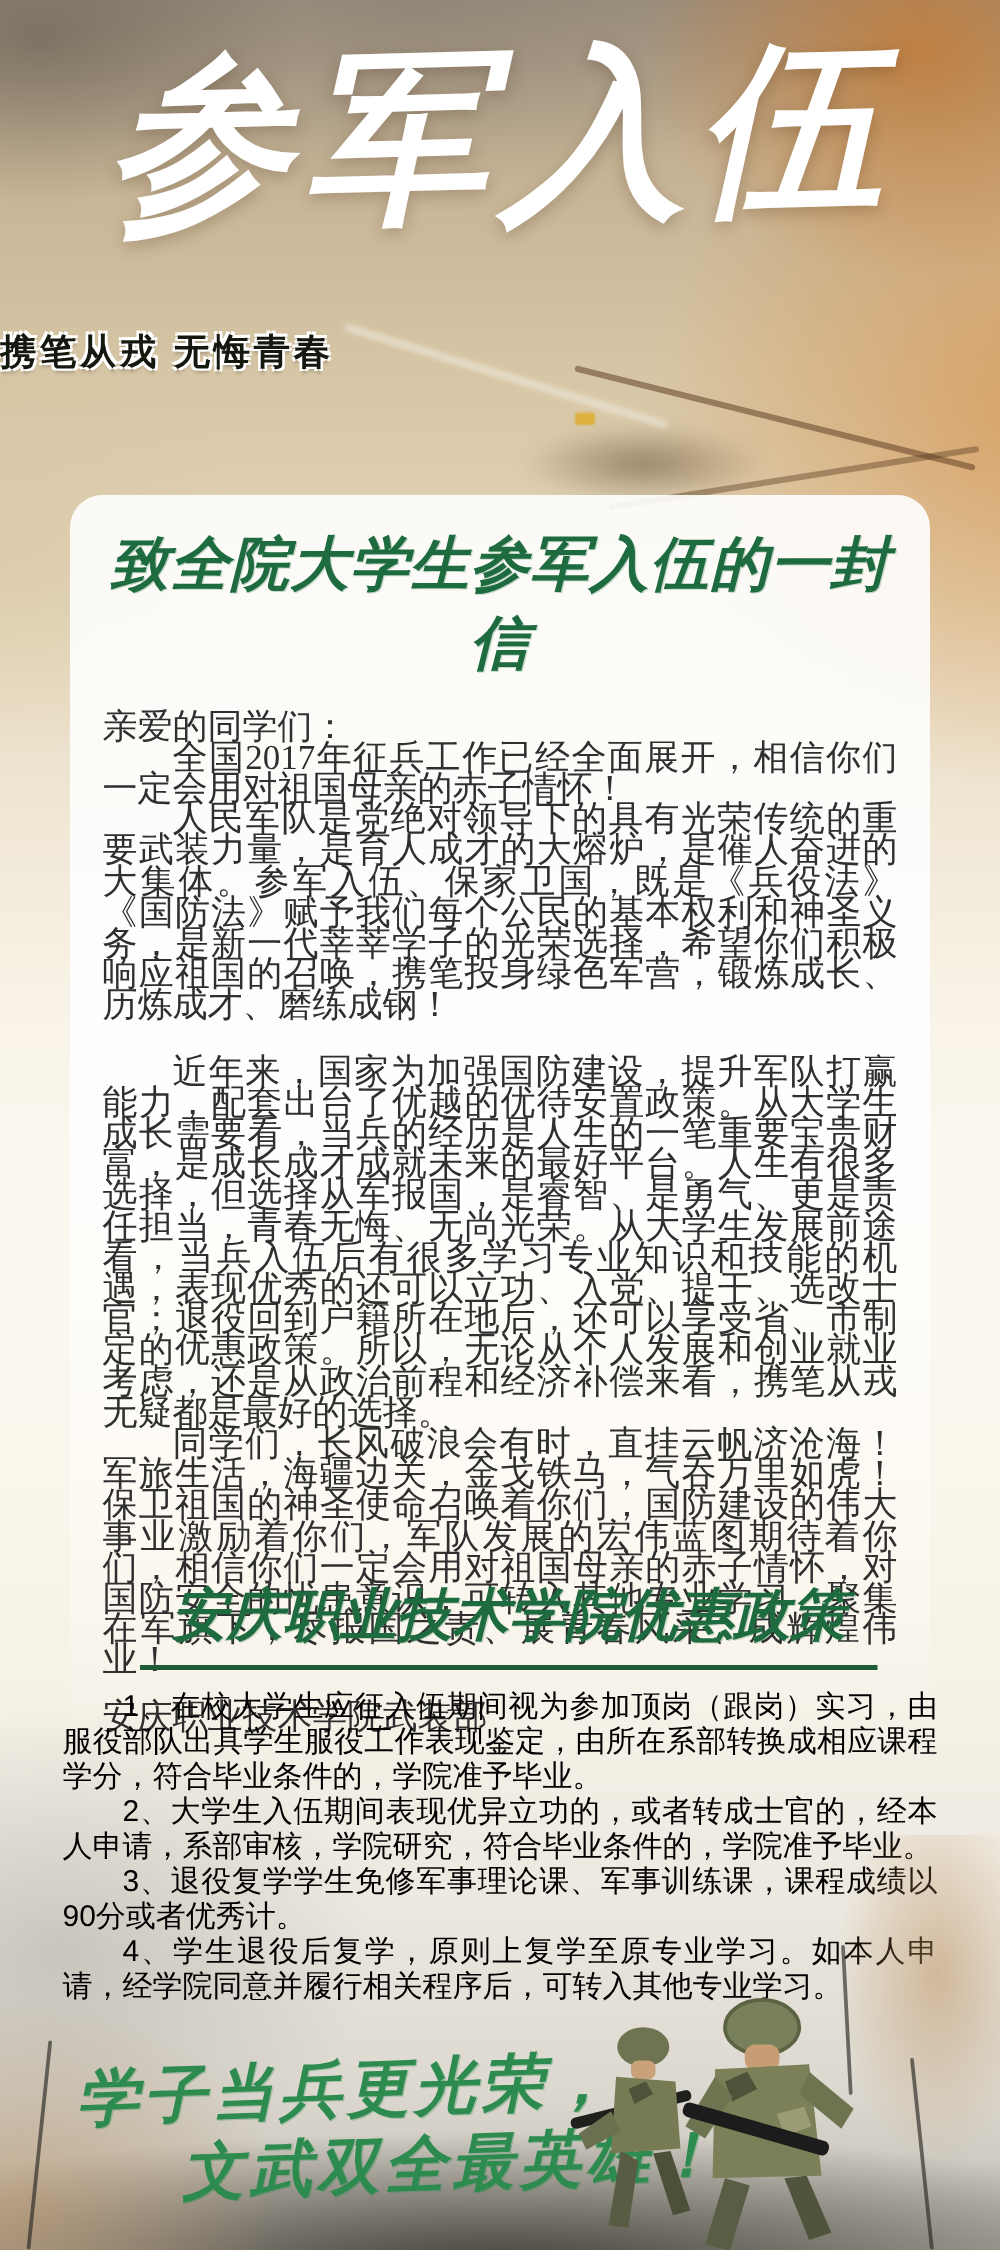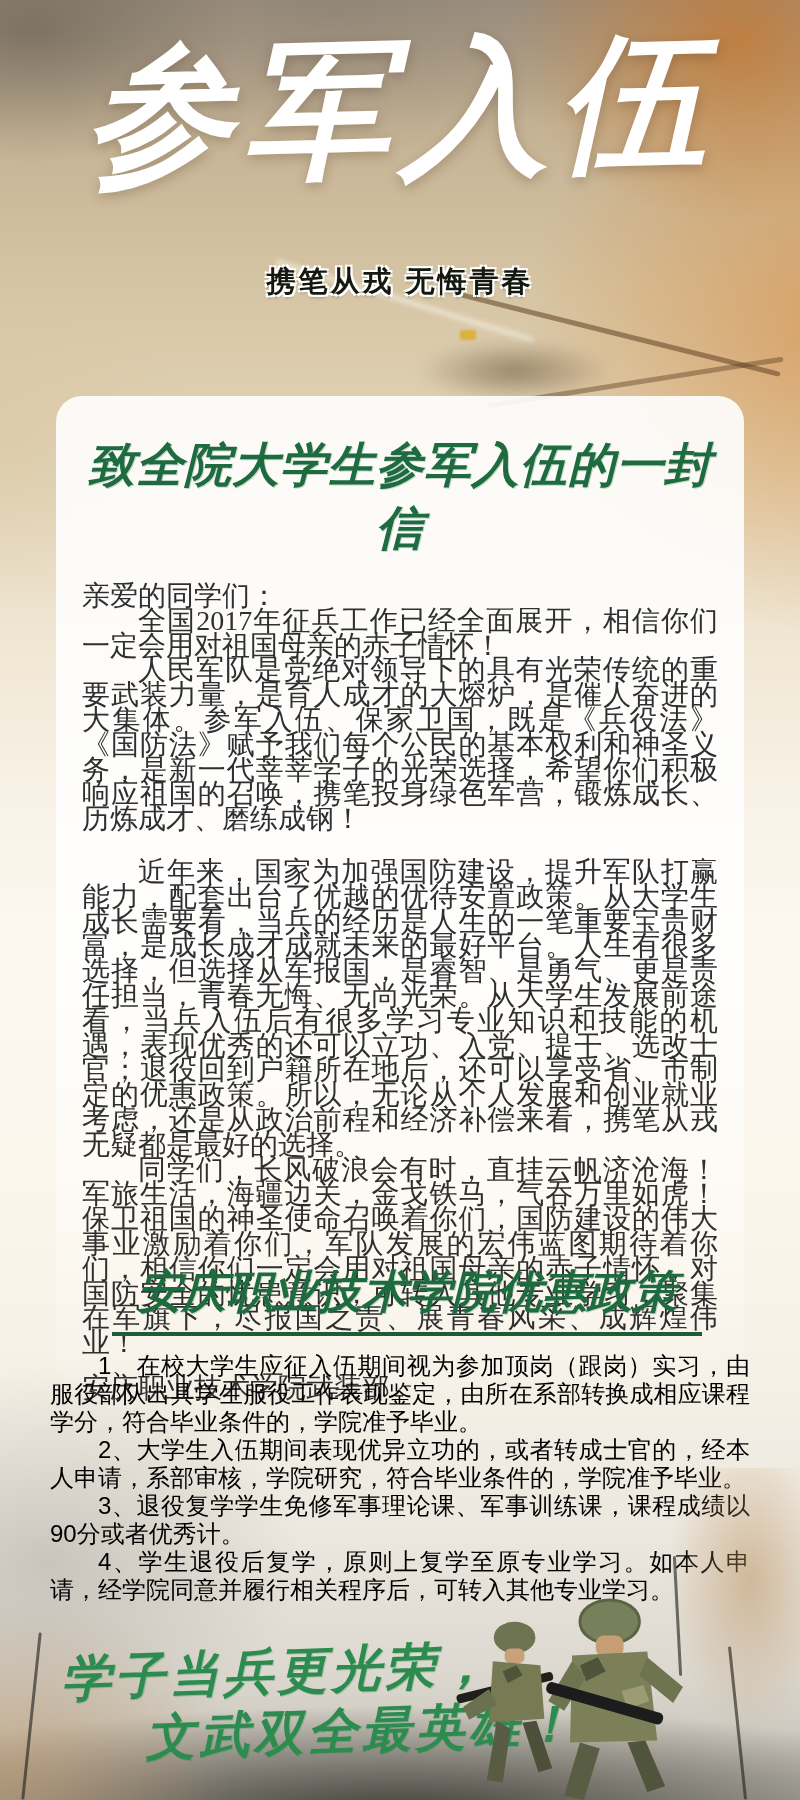--- a/index.html
+++ b/index.html
@@ -32,28 +32,28 @@
   .heli .heli-body{position:absolute;left:150px;top:50px;width:190px;height:62px;
       background:radial-gradient(ellipse,rgba(110,88,60,.6),rgba(110,88,60,0) 72%);filter:blur(6px);}
   .heli .heli-dot{position:absolute;left:190px;top:40px;width:16px;height:10px;
       background:rgba(222,172,44,.85);border-radius:3px;filter:blur(1px);}
 
   
   .main-title{position:absolute;top:26px;left:0;width:100%;margin:0;text-align:center;
       font-size:148px;line-height:1.12;font-weight:bold;font-style:italic;color:#fff;
       letter-spacing:10px;font-family:"DejaVu Serif",serif;
       text-shadow:0 4px 12px rgba(70,45,20,.25);transform:rotate(-1.5deg);}
-  .subtitle{position:absolute;top:262px;left:0;width:100%;text-align:center;margin:0;
+  .subtitle{position:absolute;top:262px;left:0;width:100%;margin:0;
       font-size:29px;font-weight:bold;letter-spacing:3px;color:#14180f;
       font-family:"Liberation Sans",sans-serif;
       text-shadow:-2px -2px 0 #fff,2px -2px 0 #fff,-2px 2px 0 #fff,2px 2px 0 #fff,0 3px 3px rgba(0,0,0,.25);}
 
   
   .card{position:absolute;left:56px;top:396px;width:688px;box-sizing:border-box;
-      padding:34px 26px 0;border-radius:26px;
+      padding:20px 26px 0;border-radius:26px;
       background:linear-gradient(180deg,rgba(255,255,255,.9) 0%,rgba(255,255,255,.86) 55%,
                  rgba(255,253,248,.55) 82%,rgba(255,253,248,0) 100%);}
   .letter-title{margin:4px 0 24px;text-align:center;font-size:47px;font-weight:bold;
       font-style:italic;letter-spacing:1px;color:#1e6b40;
       text-shadow:1px 1px 0 rgba(30,107,64,.25);}
   .letter-body p{margin:0;font-size:28px;line-height:24.8px;color:#2f2f2f;
       text-align:justify;text-indent:2em;}
   .letter-body p.salutation{text-indent:0;}
   .letter-body p.gap{margin-top:28px;}
   .signature{margin:20px 30px 0 0 !important;text-align:right;font-size:23px;text-indent:0 !important;}

